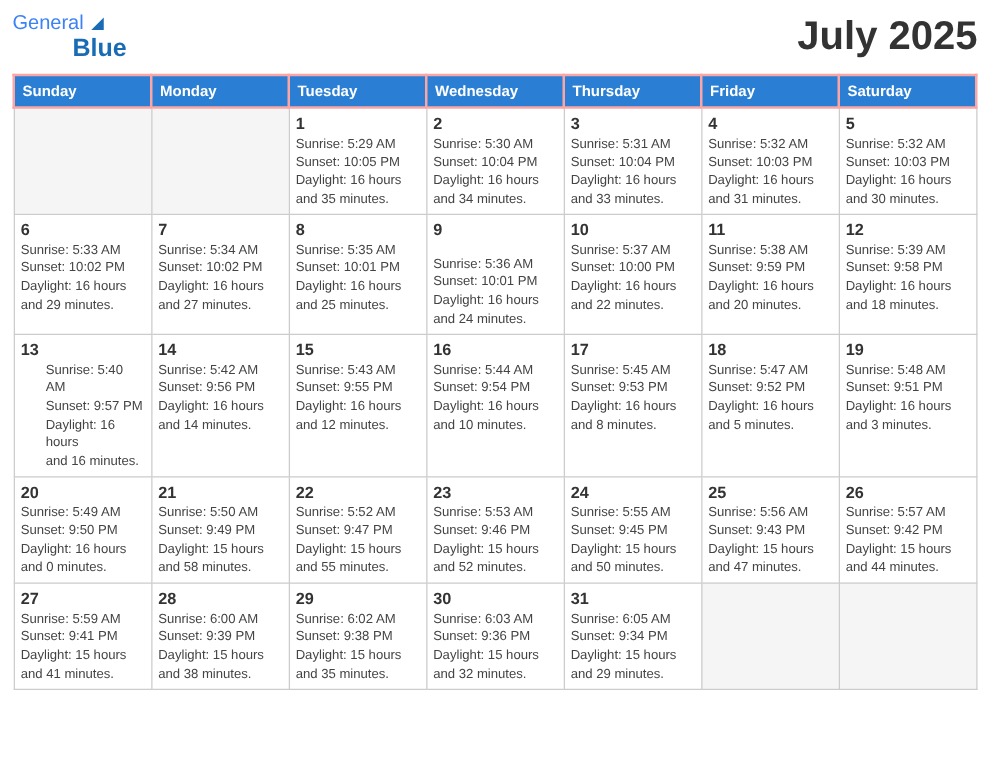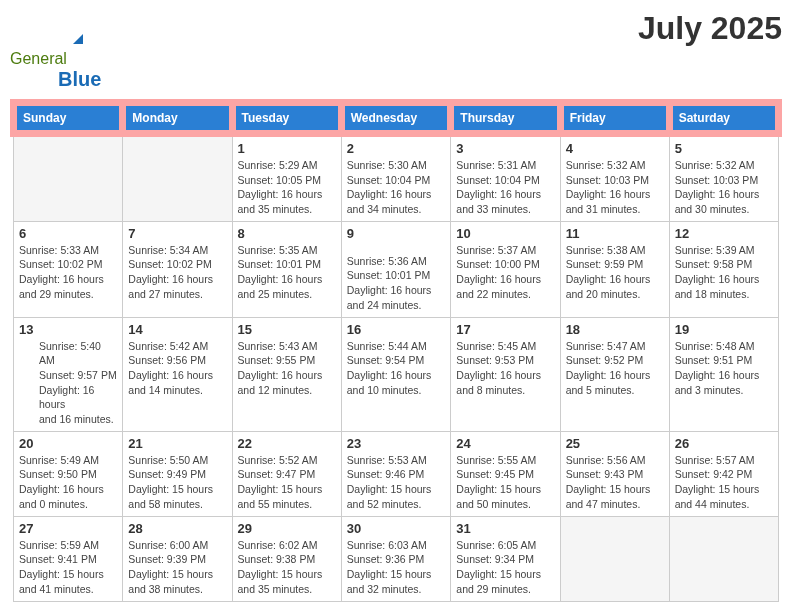--- a/index.html
+++ b/index.html
@@ -14,21 +14,21 @@
       display: flex;
       align-items: flex-start;
       justify-content: space-between;
       margin-bottom: 8px;
     }
     .logo {
       display: flex;
       flex-direction: column;
       align-items: flex-start;
     }
-    .logo-general { color: #4d7c0f; margin-top: 40px; }
+    .logo-general { color: #3b82f6; }
     .logo-blue { color: #1a6bb5; }
     .title-block {
       text-align: right;
     }
     .month-year {
       font-size: 32px;
       font-weight: bold;
       color: #333;
     }
     .location {
@@ -40,21 +40,21 @@
       border-collapse: collapse;
       font-size: 11px;
     }
     .calendar th {
       background-color: #2a7fd4;
       color: #fff;
       text-align: left;
       padding: 5px 6px;
       font-size: 12px;
       font-weight: bold;
-      border: 7px solid #fca5a5;
+      border: 2px solid #fca5a5;
     }
     .calendar td {
       vertical-align: top;
       padding: 4px 5px;
       border: 1px solid #ccc;
       width: 110px;
       min-height: 80px;
       height: 80px;
       background: #fff;
     }

